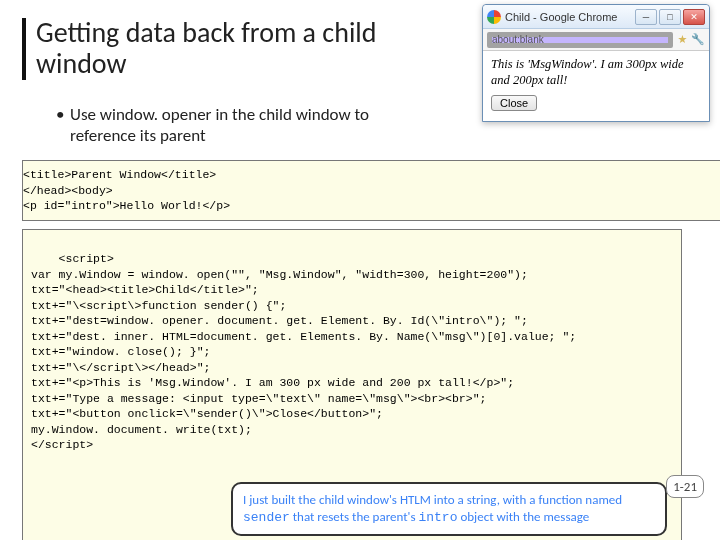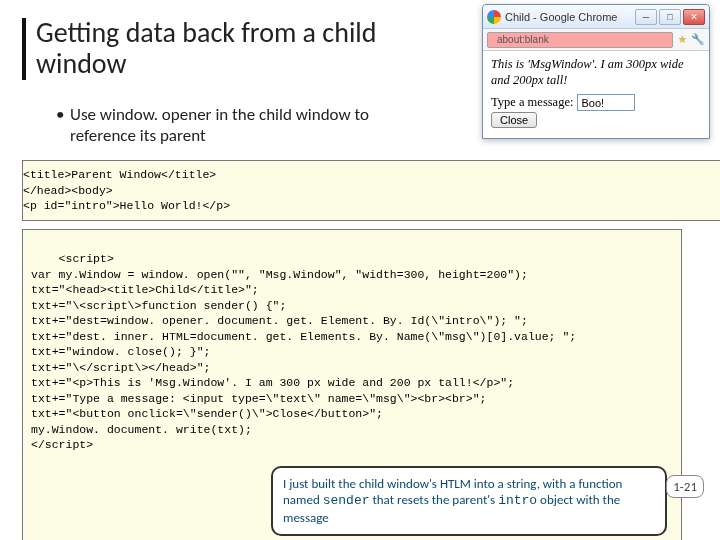--- a/index.html
+++ b/index.html
@@ -5,32 +5,32 @@
   * { box-sizing: border-box; margin: 0; padding: 0; }
   body { width: 720px; height: 540px; background: #fff; font-family: Calibri, Arial, sans-serif; position: relative; overflow: hidden; }
   .slide { padding: 18px 22px 0 22px; position: relative; height: 100%; }
   .title-bar { border-left: 4px solid #111; padding-left: 10px; margin-bottom: 24px; }
   .title { font-size: 28px; font-weight: 400; color: #222; line-height: 1.1; max-width: 360px; }
   .bullet-wrap { margin-left: 34px; margin-top: 19px; max-width: 350px; }
   .bullet { font-size: 17px; color: #222; position: relative; padding-left: 14px; line-height: 1.25; }
   .bullet::before { content: "•"; position: absolute; left: 0; top: 0; }
   .codebox1 { margin-top: 14px; background: #fdfde6; border: 1px solid #777; padding: 6px 0; font-family: "Courier New", monospace; font-size: 11.5px; line-height: 1.35; white-space: pre; color: #000; width: 716px; }
   .codebox2 { margin-top: 8px; background: #fdfde6; border: 1px solid #777; padding: 6px 8px 58px 8px; font-family: "Courier New", monospace; font-size: 11.5px; line-height: 1.35; white-space: pre; color: #000; width: 660px; position: relative; }
-  .callout { position: absolute; right: 14px; bottom: 6px; width: 396px; background: #fff; border: 2px solid #333; border-radius: 10px; padding: 8px 10px; font-family: Calibri, Arial, sans-serif; font-size: 13px; color: #0c4a6e; white-space: normal; line-height: 1.25; }
+  .callout { position: absolute; right: 14px; bottom: 6px; width: 436px; background: #fff; border: 2px solid #333; border-radius: 10px; padding: 8px 10px; font-family: Calibri, Arial, sans-serif; font-size: 13px; color: #3b82f6; white-space: normal; line-height: 1.25; }
   .callout .mono { font-family: "Courier New", monospace; }
   .pagenum { position: absolute; right: 16px; bottom: 42px; border: 1.5px solid #888; border-radius: 8px; padding: 3px 6px; font-size: 13px; color: #444; background: #fff; }
   .childwin { position: absolute; top: 4px; right: 10px; width: 228px; border: 1px solid #6b8fb5; border-radius: 4px 4px 0 0; box-shadow: 0 2px 6px rgba(0,0,0,.25); background: #fff; font-family: Tahoma, Arial, sans-serif; font-size: 11px; }
   .cw-titlebar { height: 24px; background: linear-gradient(#f7fbff,#dde9f7); border-bottom: 1px solid #b7cde4; display: flex; align-items: center; padding: 0 4px; border-radius: 4px 4px 0 0; }
   .cw-favicon { width: 14px; height: 14px; border-radius: 50%; background: conic-gradient(#ea4335 0 90deg,#fbbc05 90deg 180deg,#34a853 180deg 270deg,#4285f4 270deg 360deg); margin-right: 4px; }
   .cw-title { flex: 1; color: #333; font-size: 11px; white-space: nowrap; overflow: hidden; }
   .cw-btns { display: flex; gap: 2px; }
   .cw-btn { width: 22px; height: 16px; border: 1px solid #9cb3cc; border-radius: 2px; background: linear-gradient(#f3f8fd,#d8e6f4); display: flex; align-items: center; justify-content: center; font-size: 9px; color: #333; }
   .cw-btn.close { background: linear-gradient(#f6a4a0,#d6534a); color: #fff; border-color: #b0433c; }
   .cw-addr { height: 22px; border-bottom: 1px solid #ccc; display: flex; align-items: center; padding: 0 4px; gap: 4px; background: #f6f6f6; }
-  .cw-addr-field { flex: 1; height: 16px; background: #fca5a5; border: 1px solid #a3a3a3; border-radius: 2px; padding: 0 9px; display: flex; align-items: center; color: #555; font-size: 10px; }
+  .cw-addr-field { flex: 1; height: 16px; background: #c4b5fd; border: 5px solid #a3a3a3; border-radius: 2px; padding: 0 0; display: flex; align-items: center; color: #555; font-size: 10px; }
   .cw-star { color: #d7b85a; font-size: 11px; }
   .cw-tool { color: #666; font-size: 11px; }
   .cw-body { padding: 6px 8px 10px 8px; font-family: "Times New Roman", serif; font-size: 12.5px; color: #000; }
   .cw-body p { margin-bottom: 6px; line-height: 1.25; font-style: italic; }
   .cw-row { display: flex; align-items: center; gap: 4px; margin-top: 4px; }
   .cw-input { width: 58px; height: 17px; border: 1px solid #7a9ab8; font-family: Arial, sans-serif; font-size: 11px; padding: 0 3px; }
   .cw-close-btn { margin-top: 1px; border: 1px solid #888; background: linear-gradient(#f9f9f9,#e3e3e3); border-radius: 3px; padding: 1px 8px; font-family: Arial, sans-serif; font-size: 11px; display: inline-block; }
 </style>
 </head>
 <body>
@@ -80,20 +80,16 @@
     </div>
     <div class="cw-addr">
       <div class="cw-addr-field">
         <span>about:blank</span>
       </div>
       <span class="cw-star">★</span>
       <span class="cw-tool">🔧</span>
     </div>
     <div class="cw-body">
       <p>This is 'MsgWindow'. I am 300px wide and 200px tall!</p>
-      <div class="cw-row">
-        <span>Type a message:</span>
-        <input class="cw-input" value="Boo!" style="">
-      </div>
       <div class="cw-close-btn">Close</div>
     </div>
   </div>
 </div>
 
 </body></html>

